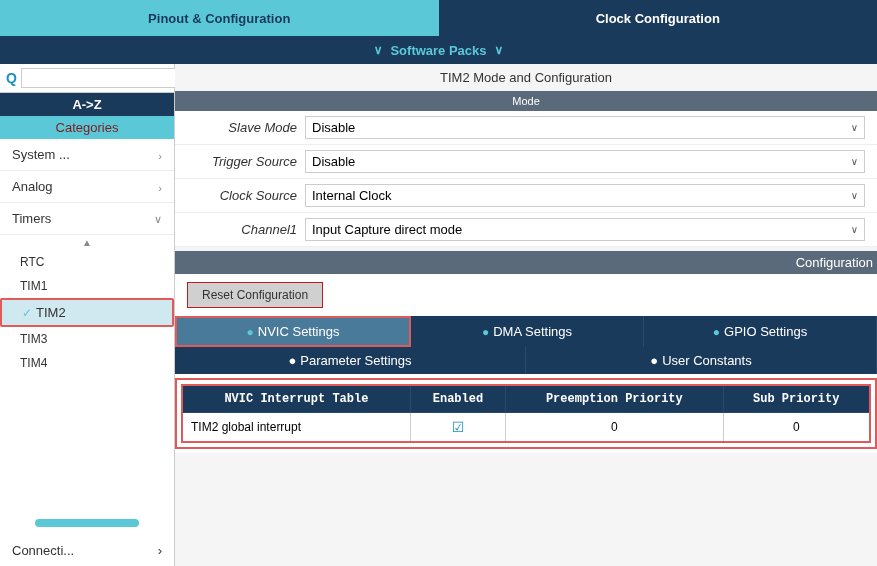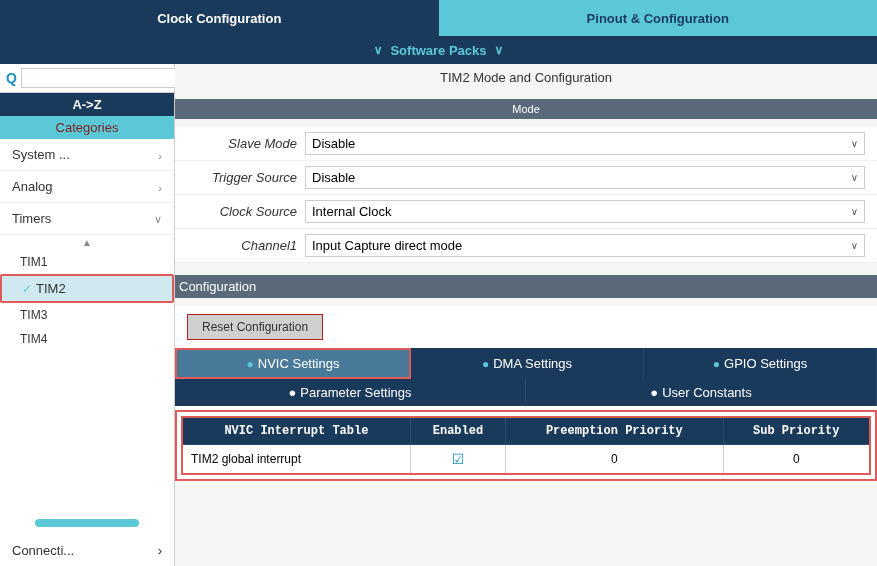--- a/index.html
+++ b/index.html
@@ -29,29 +29,29 @@
     .sidebar-item .chevron { color: #888; font-size: 11px; }
     .sidebar-sub-item { padding: 5px 20px; color: #333; cursor: pointer; font-size: 12px; }
     .sidebar-sub-item.selected { background: #d0e8f0; border: 2px solid #e05a5a; border-radius: 2px; display: flex; align-items: center; gap: 4px; }
     .sidebar-sub-item .check-icon { color: #5bc8d8; font-size: 12px; }
     .scroll-indicator { display: flex; justify-content: center; padding: 2px; }
     .scroll-indicator .up-arrow { color: #888; font-size: 10px; }
     .scroll-bar-h { height: 8px; background: #5bc8d8; border-radius: 4px; margin: 4px 8px; width: 60%; }
     .connecti-item { display: flex; align-items: center; justify-content: space-between; padding: 8px 12px; color: #333; cursor: pointer; margin-top: auto; }
 
     
-    .content { flex: 1; background: #f5f5f5; overflow: hidden; display: flex; flex-direction: column; gap: 8px; }
+    .content { flex: 1; background: #f5f5f5; overflow: hidden; display: flex; flex-direction: column; }
     .page-title { text-align: center; padding: 6px; color: #333; font-size: 13px; background: #f5f5f5; }
     .section-header { background: #5a6a7a; color: white; text-align: center; padding: 4px; font-size: 11px; }
     .config-section { background: white; padding: 0; }
     .form-row { display: flex; align-items: center; padding: 5px 12px; border-bottom: 1px solid #eee; gap: 8px; }
     .form-label { width: 110px; color: #333; font-size: 13px; text-align: right; font-style: italic; }
     .form-select { flex: 1; border: 1px solid #ccc; padding: 3px 6px; font-size: 12px; display: flex; align-items: center; justify-content: space-between; background: white; cursor: pointer; }
     .form-select .sel-arrow { color: #555; font-size: 10px; }
-    .config-title { background: #5a6a7a; color: white; text-align: left; padding: 4px; font-size: 13px; margin-top: 4px; }
+    .config-title { background: #5a6a7a; color: white; text-align: right; padding: 4px; font-size: 13px; margin-top: 4px; }
     .reset-btn { display: inline-block; background: #d0d0d0; border: 1px solid #b91c1c; padding: 5px 14px; font-size: 12px; cursor: pointer; margin: 8px 12px; color: #333; }
 
     
     .tabs-area { background: #1a3a5c; }
     .tabs-row { display: flex; }
     .tab-item { flex: 1; display: flex; align-items: center; justify-content: center; padding: 6px 4px; font-size: 12px; color: white; cursor: pointer; border-right: 1px solid #2a4a6c; gap: 4px; }
     .tab-item.active-tab { background: #4a7a9a; border: 2px solid #e05a5a; color: white; }
     .tab-item .tab-check { color: #5bc8d8; font-size: 12px; }
     .tabs-row2 { display: flex; }
     .tab-item2 { flex: 1; display: flex; align-items: center; justify-content: center; padding: 6px 4px; font-size: 12px; color: white; cursor: pointer; border-right: 1px solid #2a4a6c; gap: 4px; background: #1a3a5c; }
@@ -60,25 +60,25 @@
     .nvic-table { width: 100%; border-collapse: collapse; border: 2px solid #e05a5a; }
     .nvic-table th { background: #1a3a5c; color: white; padding: 6px 8px; text-align: center; font-size: 12px; border: 1px solid #2a4a6c; font-family: Liberation Mono, monospace; }
     .nvic-table td { padding: 6px 8px; text-align: center; font-size: 12px; border: 1px solid #ccc; background: white; }
     .nvic-table td:first-child { text-align: left; }
     .check-box { color: #1a8fc1; font-size: 14px; }
   </style>
 </head>
 <body>
 
 <div class="header">
+  <div class="header-tab inactive">
+    <span>Pinout &amp; Configuration</span>
+  </div>
   <div class="header-tab active">
     <span>Clock Configuration</span>
-  </div>
-  <div class="header-tab inactive">
-    <span>Pinout &amp; Configuration</span>
   </div>
 </div>
 
 <div class="software-packs">
   <span class="chevron">∨</span>
   <span>Software Packs</span>
   <span class="chevron">∨</span>
 </div>
 
 <div class="main">
@@ -102,20 +102,21 @@
       <span>Analog</span>
       <span class="chevron">›</span>
     </div>
     <div class="sidebar-item">
       <span>Timers</span>
       <span class="chevron">∨</span>
     </div>
     <div class="scroll-indicator">
       <span class="up-arrow">▲</span>
     </div>
+    <div class="sidebar-sub-item">RTC</div>
     <div class="sidebar-sub-item">TIM1</div>
     <div class="sidebar-sub-item selected">
       <span class="check-icon">✓</span>
       <span>TIM2</span>
     </div>
     <div class="sidebar-sub-item">TIM3</div>
     <div class="sidebar-sub-item">TIM4</div>
     <div style="flex:1;"></div>
     <div style="display:flex;justify-content:center;padding:4px 0;">
       <div class="scroll-bar-h"></div>

